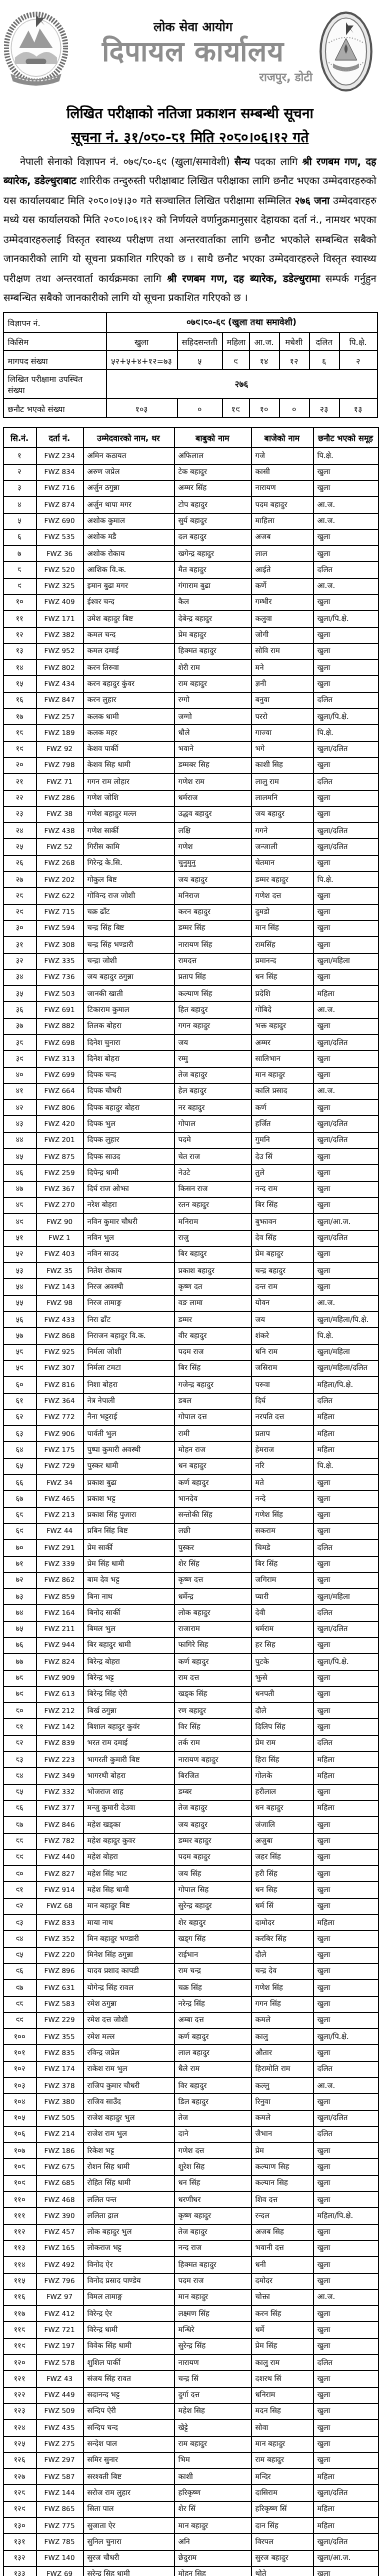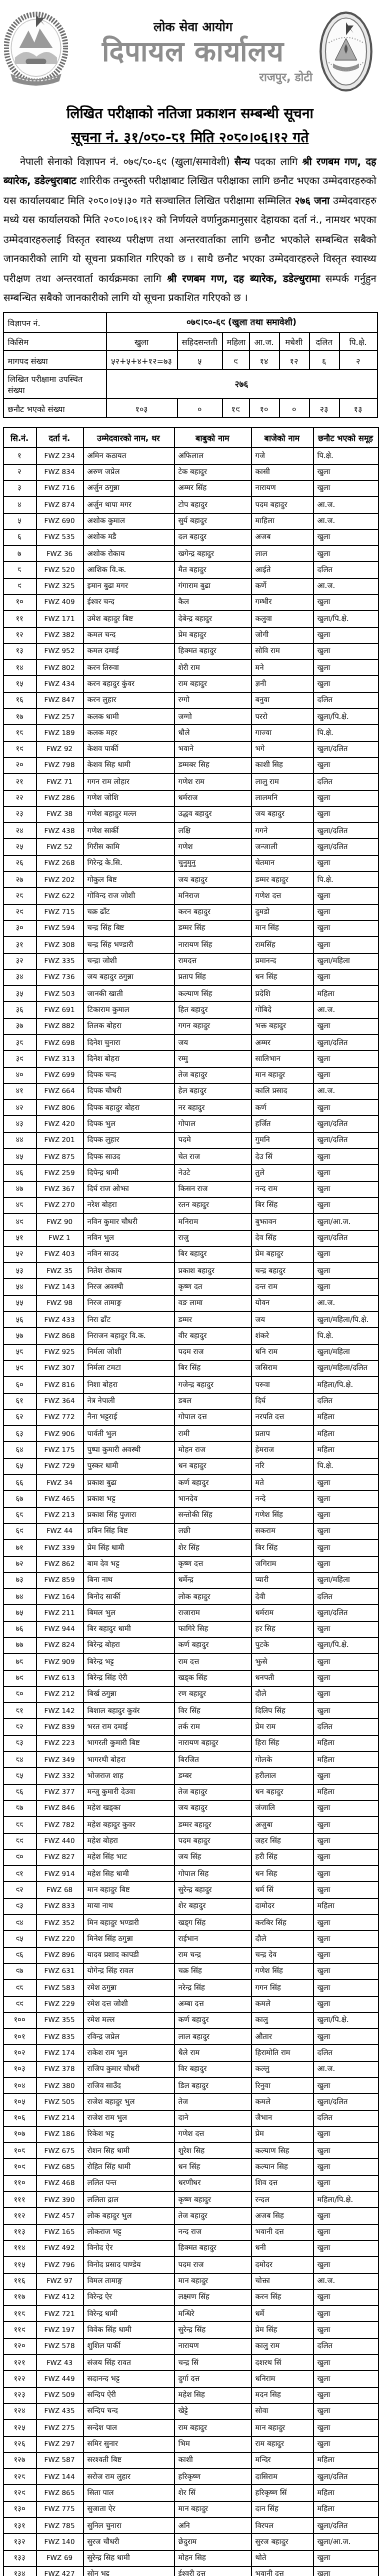--- a/index.html
+++ b/index.html
@@ -693,20 +693,28 @@
         </tr>
         <tr>
           <td class="c">६९</td>
           <td class="regno">FWZ 44</td>
           <td>प्रबिन सिंह बिष्ट</td>
           <td>लछी</td>
           <td>सकराम</td>
           <td>खुला</td>
         </tr>
         <tr>
+          <td class="c">७०</td>
+          <td class="regno">FWZ 291</td>
+          <td>प्रेम सार्की</td>
+          <td>पुस्कर</td>
+          <td>चिमडे</td>
+          <td>दलित</td>
+        </tr>
+        <tr>
           <td class="c">७१</td>
           <td class="regno">FWZ 339</td>
           <td>प्रेम सिंह धामी</td>
           <td>शेर सिंह</td>
           <td>बिर सिंह</td>
           <td>खुला</td>
         </tr>
         <tr>
           <td class="c">७२</td>
           <td class="regno">FWZ 862</td>

